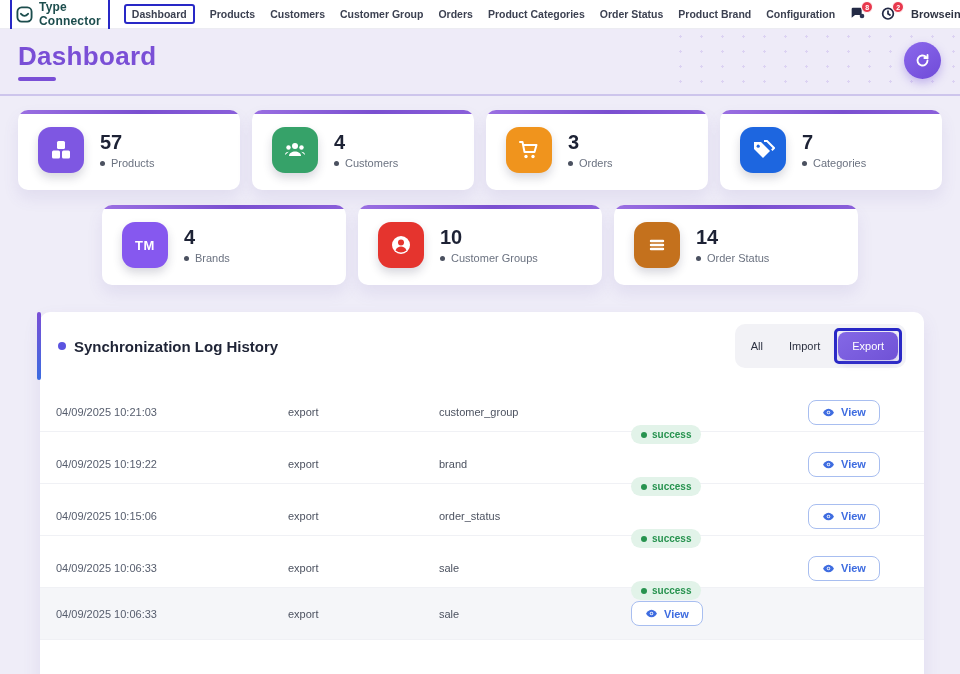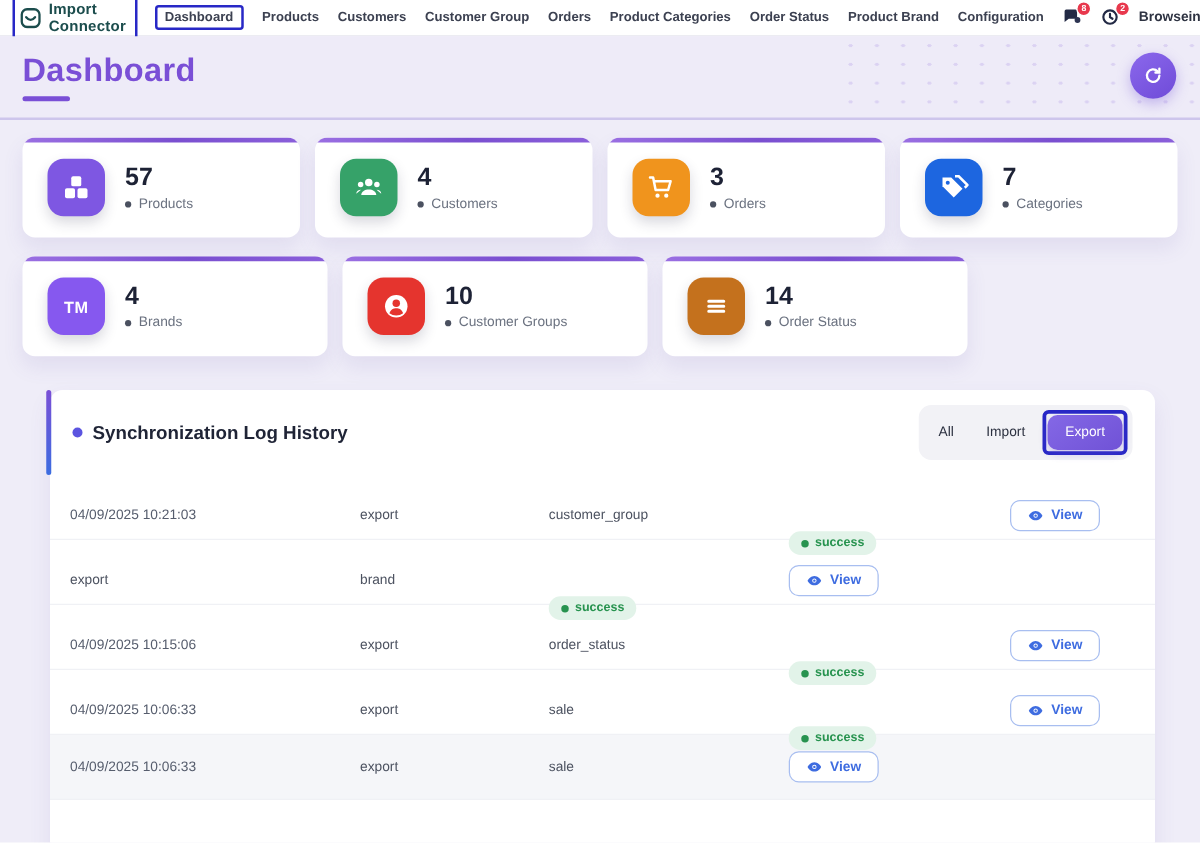--- a/index.html
+++ b/index.html
@@ -51,21 +51,21 @@
     position:absolute; right:19px; top:13px; width:37px; height:37px; border-radius:50%;
     background:linear-gradient(145deg,#8b68ec,#6f4bd8);
     display:flex; align-items:center; justify-content:center;
     box-shadow:0 4px 10px rgba(110,75,216,.35); cursor:pointer; border:none;
   }
   .refresh-btn svg { width:15px; height:15px; }
 
   
   .main { padding:14px 18px 0; }
   .cards-row { display:flex; gap:12px; }
-  .cards-row + .cards-row { margin-top:15px; }
+  .cards-row + .cards-row { margin-top:15px;justify-content:center; }
   .stat-card {
     width:244px; height:80px; background:#fff; border-radius:10px;
     box-shadow:0 8px 16px rgba(96,76,170,.10);
     position:relative; display:flex; align-items:center; gap:16px; padding:0 0 0 20px;
     overflow:hidden;
   }
   .stat-card::before {
     content:""; position:absolute; top:0; left:0; right:0; height:4px;
     background:linear-gradient(90deg,#9a6fe2,#7a4fd0 55%,#8a5fda);
   }
@@ -142,21 +142,21 @@
 </style>
 </head>
 <body>
 
 <nav class="navbar">
   <div class="brand-box" style="border-color: rgb(40, 40, 198);">
     <svg class="brand-logo" viewBox="0 0 24 24">
       <rect x="2" y="2" width="20" height="20" rx="6" fill="none" stroke="#1c4d4d" stroke-width="2.6"></rect>
       <path d="M7 11 q5 6 10 0" fill="none" stroke="#1c4d4d" stroke-width="2.6" stroke-linecap="round"></path>
     </svg>
-    <span class="brand-text">Import Connector</span>
+    <span class="brand-text">Type Connector</span>
   </div>
   <div class="nav-items">
     <span class="nav-link boxed" style="border-color: rgb(40, 40, 198);">Dashboard</span>
     <span class="nav-link">Products</span>
     <span class="nav-link">Customers</span>
     <span class="nav-link">Customer Group</span>
     <span class="nav-link">Orders</span>
     <span class="nav-link">Product Categories</span>
     <span class="nav-link">Order Status</span>
     <span class="nav-link">Product Brand</span>
@@ -341,20 +341,21 @@
                 <svg viewBox="0 0 24 24" fill="#3e6ce0">
                   <path d="M12 5c-5 0-9 4.5-10 7 1 2.5 5 7 10 7s9-4.5 10-7c-1-2.5-5-7-10-7z"></path>
                   <circle cx="12" cy="12" r="3.2" fill="#fff"></circle>
                   <circle cx="12" cy="12" r="1.8" fill="#3e6ce0"></circle>
                 </svg>
                 <span>View</span>
               </button></div>
         </div>
 
         <div class="t-row">
+          <div class="t-cell date">04/09/2025 10:19:22</div>
           <div class="t-cell">export</div>
           <div class="t-cell">brand</div>
           <div class="t-cell"><span class="pill success">
                 <span class="pdot"></span>
                 <span>success</span>
               </span></div>
           <div class="t-cell"><button class="view-btn">
                 <svg viewBox="0 0 24 24" fill="#3e6ce0">
                   <path d="M12 5c-5 0-9 4.5-10 7 1 2.5 5 7 10 7s9-4.5 10-7c-1-2.5-5-7-10-7z"></path>
                   <circle cx="12" cy="12" r="3.2" fill="#fff"></circle>

